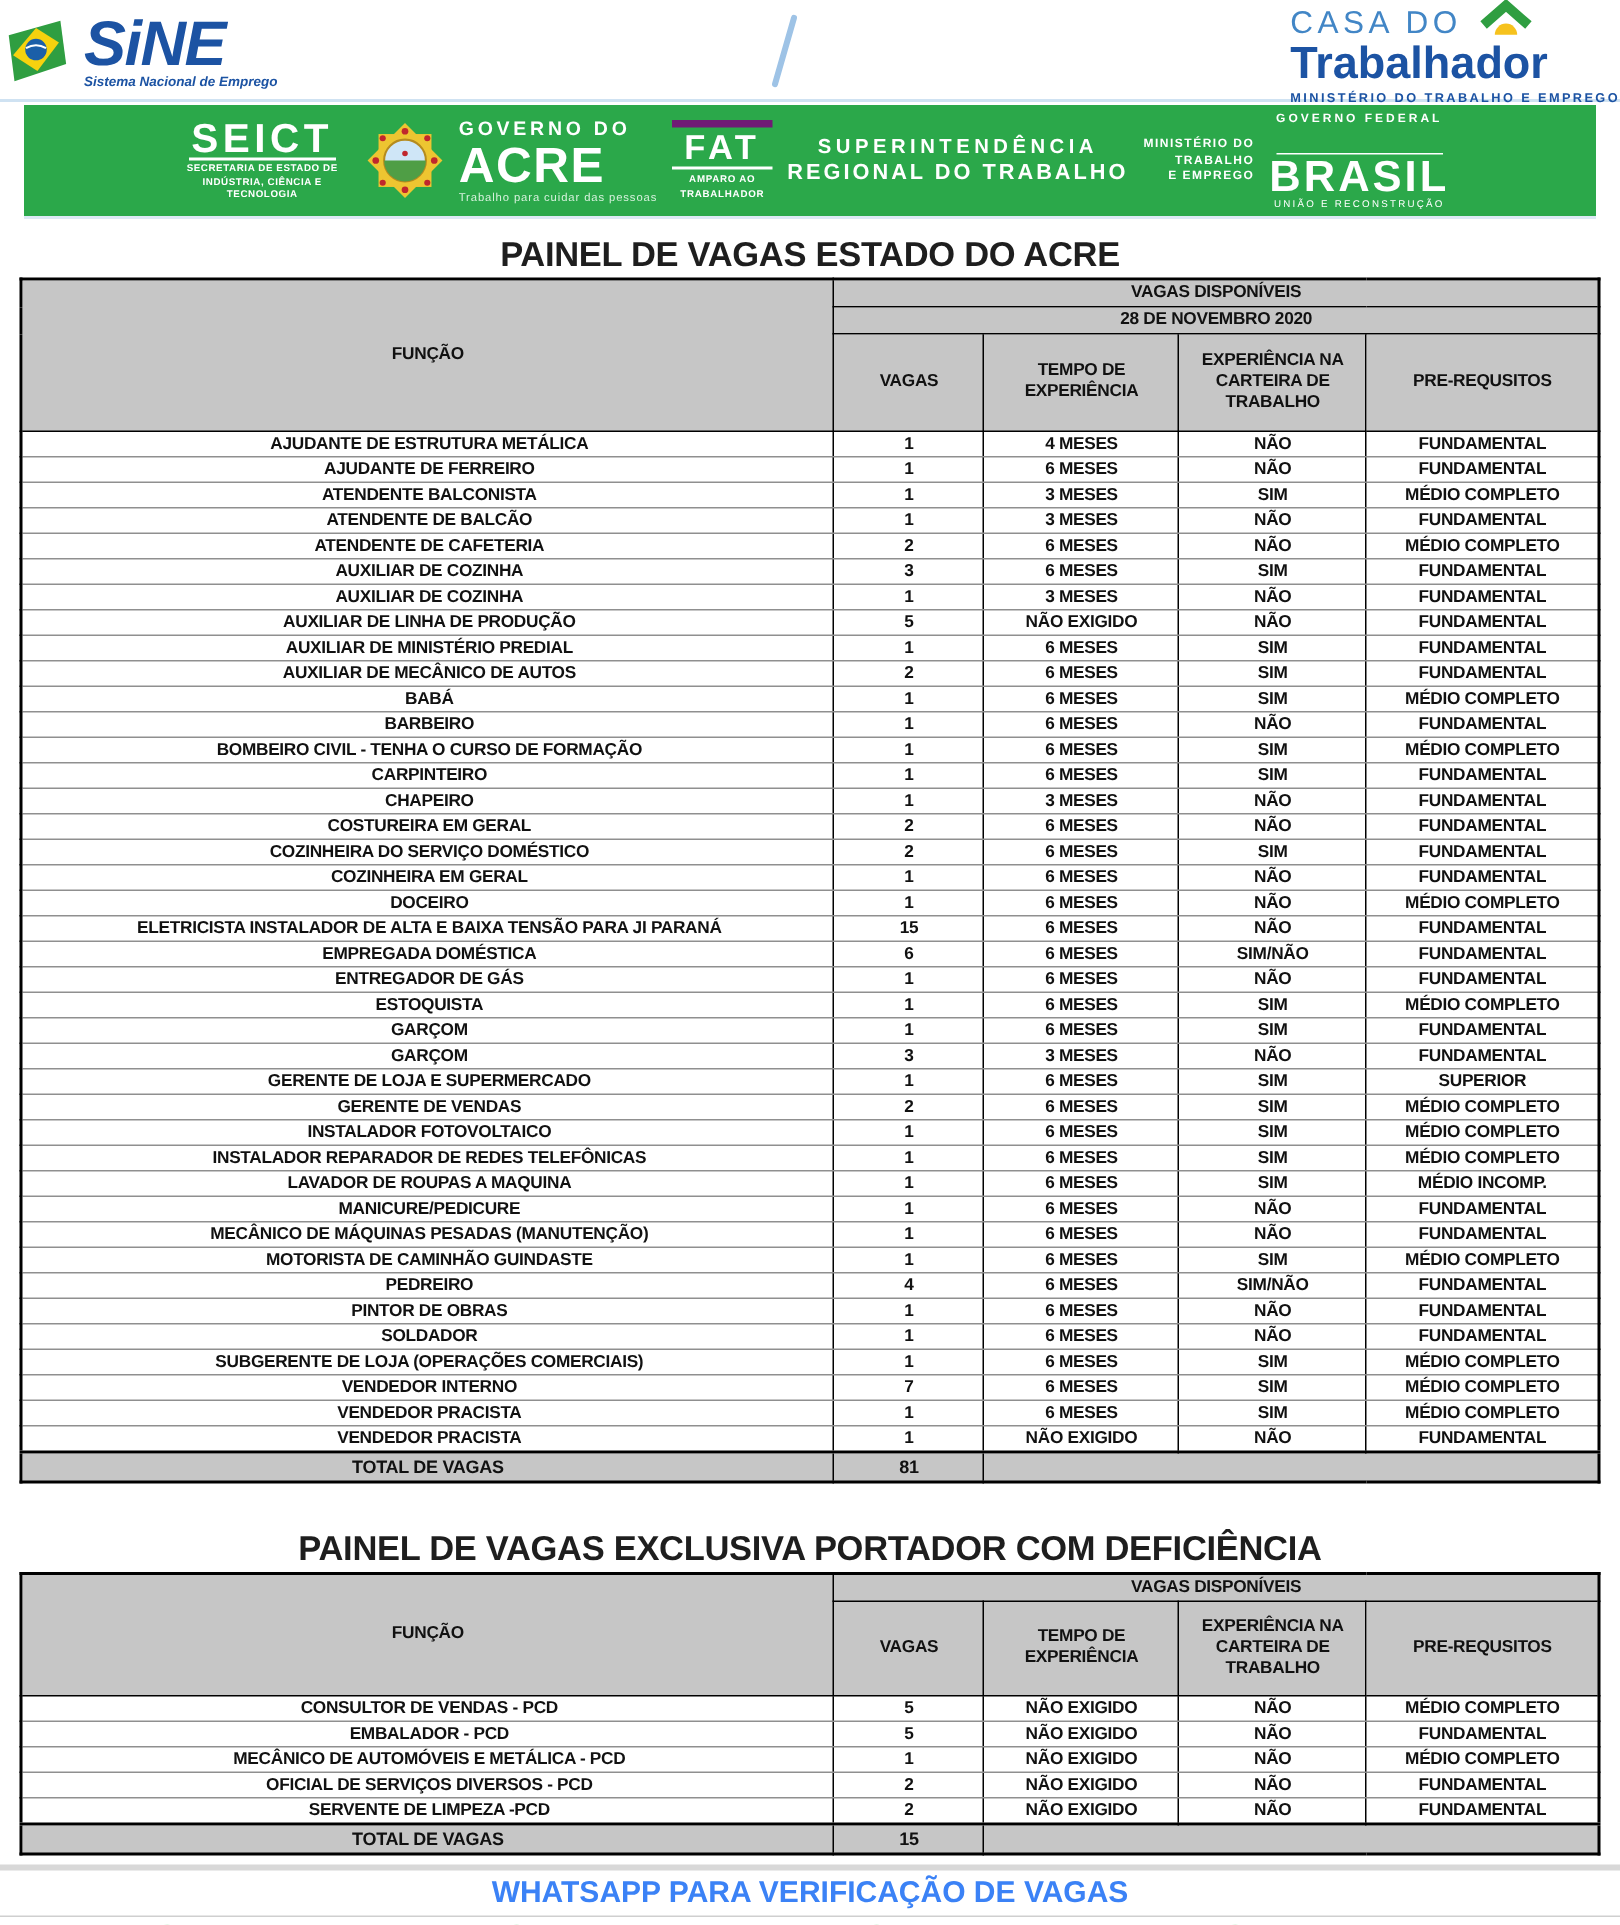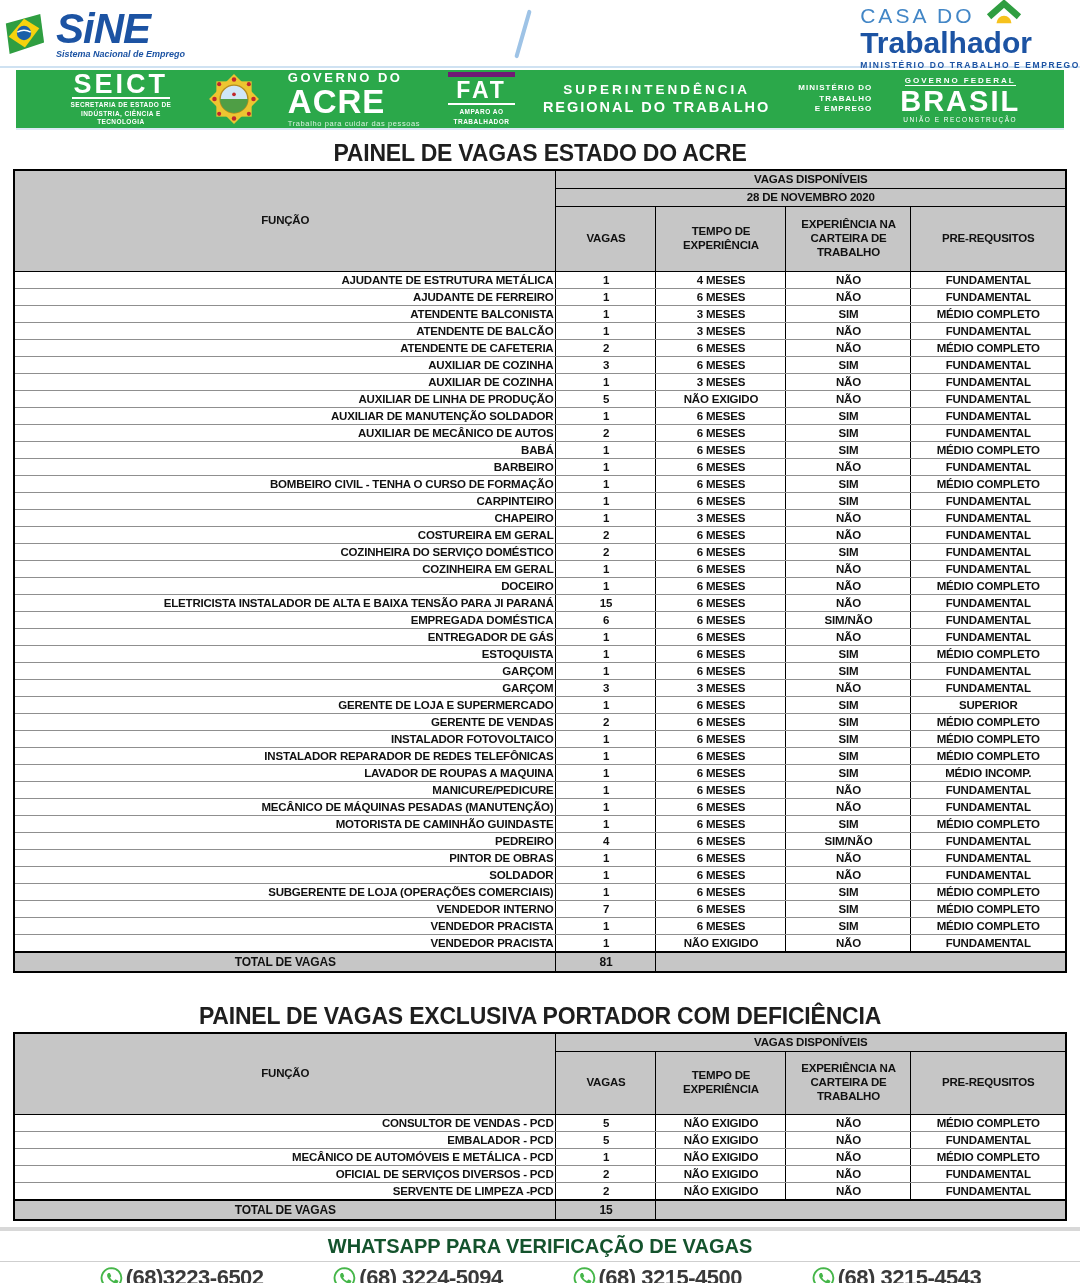--- a/index.html
+++ b/index.html
@@ -13,62 +13,62 @@
   .slash{width:4px;height:50px;background:#9ec3e6;transform:rotate(16deg);border-radius:2px;margin:0 4px;}
   .casa{display:flex;flex-direction:column;align-items:flex-start;line-height:1;}
   .casa-top{display:flex;align-items:flex-end;gap:10px;}
   .casa-l1{font-size:21px;color:#4286c6;letter-spacing:3px;font-weight:normal;}
   .casa-l2{font-size:30px;font-weight:bold;color:#1c53a3;letter-spacing:0px;margin-top:2px;}
   .casa-sub{font-size:8.5px;font-weight:bold;color:#1c53a3;letter-spacing:1.6px;margin-top:3px;}
 
   .blue-line{height:2px;background:#cfe2f2;}
 
   
-  .banner{height:58px;margin:2px 16px 0 16px;background:#2ba84a;display:flex;align-items:center;justify-content:center;gap:28px;color:#fff;}
+  .banner{height:74px;margin:2px 16px 0 16px;background:#2ba84a;display:flex;align-items:center;justify-content:center;gap:10px;color:#fff;}
   .banner-bottom-line{height:2px;margin:0 16px;background:#dce9f5;}
   .seict{display:flex;flex-direction:column;align-items:center;margin-left:6px;}
   .seict-title{font-size:27px;font-weight:bold;letter-spacing:3px;border-bottom:2px solid #fff;line-height:26px;padding:0 2px;}
   .seict-sub{font-size:6.5px;font-weight:bold;width:118px;text-align:center;line-height:1.35;margin-top:2px;letter-spacing:.4px;}
   .gov{display:flex;flex-direction:column;align-items:flex-start;line-height:1;}
   .gov-l1{font-size:13px;font-weight:bold;letter-spacing:2.5px;}
   .gov-l2{font-size:33px;font-weight:bold;letter-spacing:1px;margin-top:1px;}
   .gov-tag{font-size:7.5px;color:#d8f2de;margin-top:2px;letter-spacing:.6px;}
   .fat{display:flex;flex-direction:column;align-items:center;}
   .fat-t{font-size:23px;font-weight:bold;letter-spacing:3px;border-top:5px solid #701a75;border-bottom:2px solid #fff;line-height:26px;padding:0 8px;}
   .fat-s{font-size:6.5px;font-weight:bold;margin-top:2px;text-align:center;width:62px;line-height:1.4;letter-spacing:.5px;}
   .srt{text-align:center;line-height:1.25;}
   .srt-1{font-size:13.5px;font-weight:bold;letter-spacing:3px;}
   .srt-2{font-size:14.5px;font-weight:bold;letter-spacing:2px;}
   .mte{text-align:right;font-size:8px;font-weight:bold;line-height:1.3;letter-spacing:1px;}
   .brasil{display:flex;flex-direction:column;align-items:center;margin-right:4px;}
-  .br-top{font-size:8px;font-weight:bold;letter-spacing:2px;border-bottom:1.5px solid #fff;padding-bottom:0;}
+  .br-top{font-size:8px;font-weight:bold;letter-spacing:2px;border-bottom:1.5px solid #fff;padding-bottom:19px;}
   .br-name{font-size:29px;font-weight:bold;letter-spacing:2px;line-height:30px;}
   .br-bot{font-size:6.5px;letter-spacing:1.5px;}
 
   
   .sec-title{margin:10px 0 2px 0;text-align:center;font-size:23px;font-weight:bold;color:#1e1e1e;letter-spacing:-0.2px;}
   .sec-title.second{margin-top:30px;}
 
   
   table.vt{border-collapse:collapse;table-layout:fixed;width:1052px;margin:2px auto 0 auto;border:2px solid #000;}
   table.vt th,table.vt td{font-weight:bold;color:#111;overflow:hidden;white-space:nowrap;}
   table.vt thead th{background:#c6c6c6;border:1px solid #000;font-size:11.5px;letter-spacing:-0.2px;white-space:normal;line-height:1.2;padding:1px 2px;}
   th.h-funcao{font-size:12.5px;}
   .row-group th{height:15px;}
   .row-date th{height:15px;}
   .row-cols th{height:62px;vertical-align:middle;}
   table.vt tbody td{height:16px;font-size:11.5px;letter-spacing:-0.2px;text-align:center;vertical-align:middle;background:#fff;
     border-left:1px solid #000;border-right:1px solid #000;border-top:1px solid #8f8f8f;border-bottom:1px solid #8f8f8f;padding:0 2px;}
-  table.vt tbody td.cf{text-align:right;padding-left:4px;}
+  table.vt tbody td.cf{text-align:center;padding-left:4px;}
   table.vt tfoot td{height:16px;background:#c6c6c6;border:1px solid #000;border-top:2px solid #000;font-size:12px;text-align:center;vertical-align:middle;letter-spacing:-0.2px;}
   table.vt.t2 .row-cols th{height:60px;}
 
   
   .footer-bar{height:4px;background:#d8d8d8;margin-top:6px;}
-  .wa-title{text-align:center;font-size:20px;font-weight:bold;color:#14532d;margin:4px 0 3px 0;letter-spacing:0px;}
+  .wa-title{text-align:center;font-size:20px;font-weight:bold;color:#3b82f6;margin:4px 0 3px 0;letter-spacing:0px;}
   .thin-line{height:1px;background:#cfcfcf;}
   .phones{display:flex;align-items:center;justify-content:space-evenly;padding:3px 30px;}
   .phone{display:flex;align-items:center;gap:2px;font-size:22px;font-weight:bold;color:#3a3a3a;letter-spacing:-0.5px;}
 </style>
 </head>
 <body>
 
 <div class="page">
 
   <header class="top">
@@ -231,21 +231,21 @@
 
         <tr>
           <td class="cf">AUXILIAR DE LINHA DE PRODUÇÃO</td>
           <td>5</td>
           <td>NÃO EXIGIDO</td>
           <td>NÃO</td>
           <td>FUNDAMENTAL</td>
         </tr>
 
         <tr>
-          <td class="cf">AUXILIAR DE MANUTENÇÃO SOLDADOR</td>
+          <td class="cf">AUXILIAR DE MINISTÉRIO PREDIAL</td>
           <td>1</td>
           <td>6 MESES</td>
           <td>SIM</td>
           <td>FUNDAMENTAL</td>
         </tr>
 
         <tr>
           <td class="cf">AUXILIAR DE MECÂNICO DE AUTOS</td>
           <td>2</td>
           <td>6 MESES</td>

